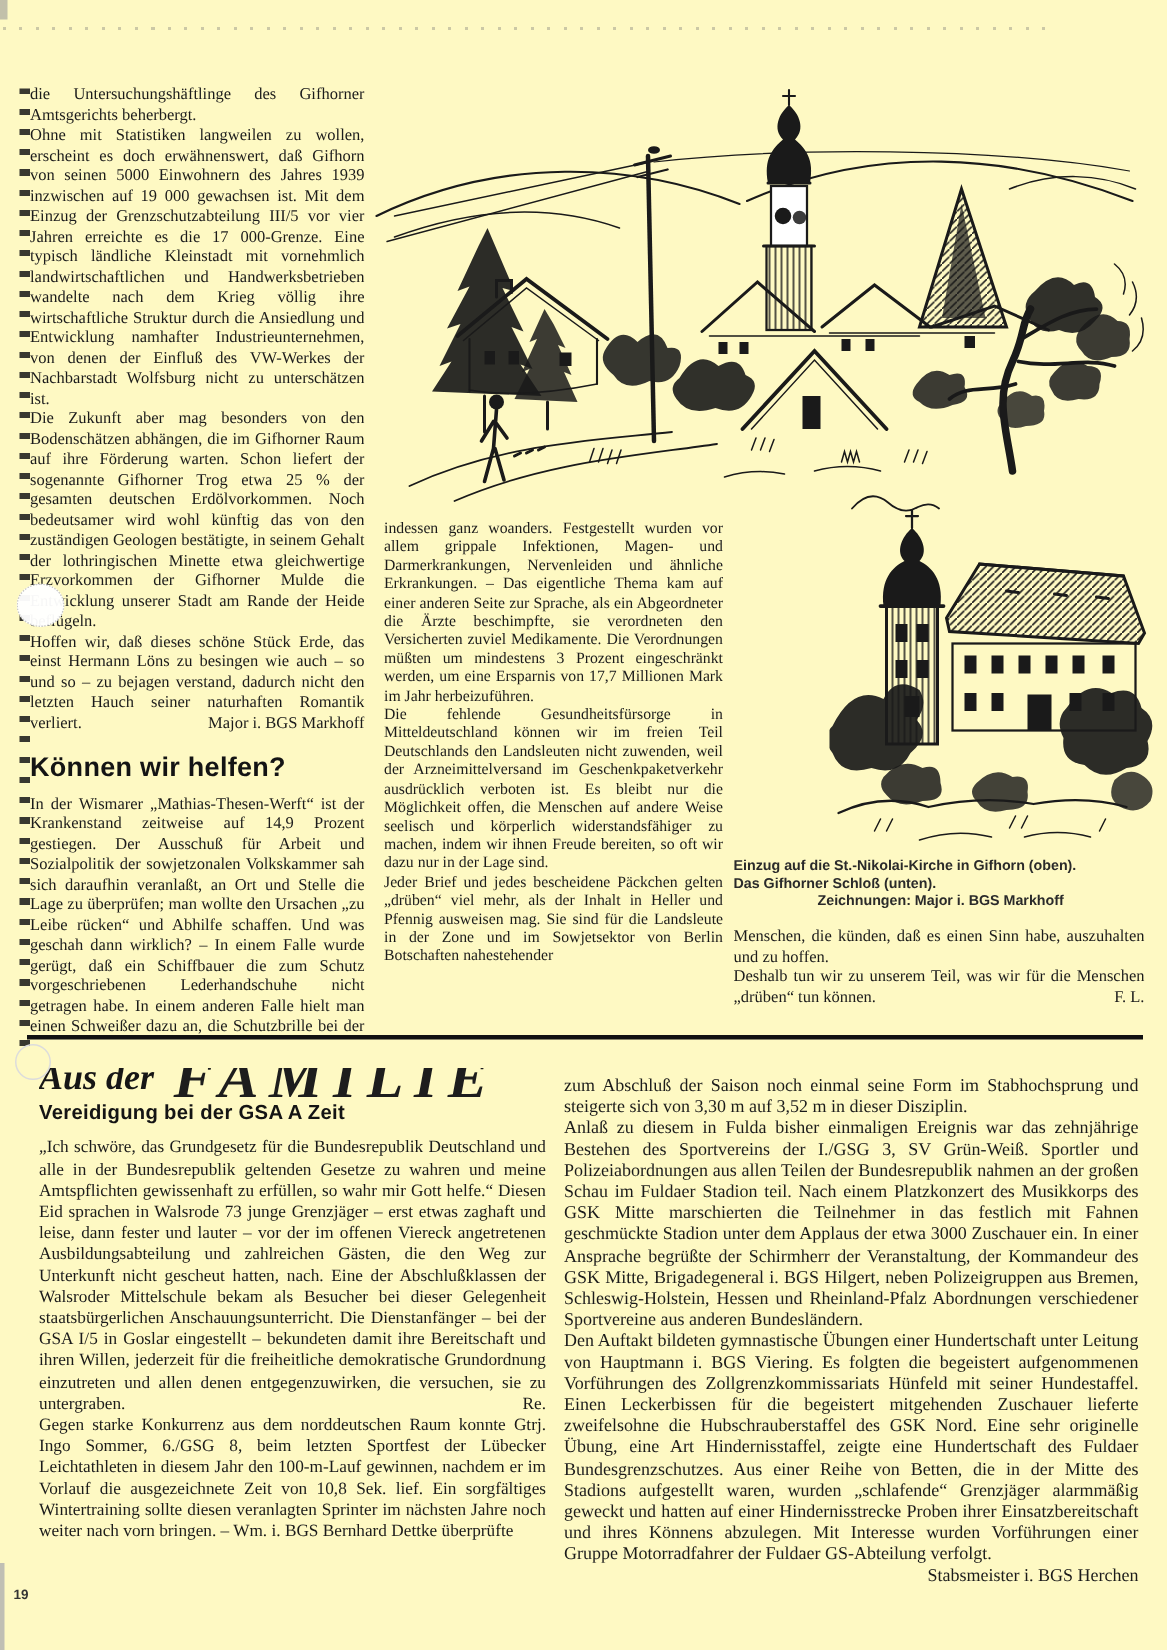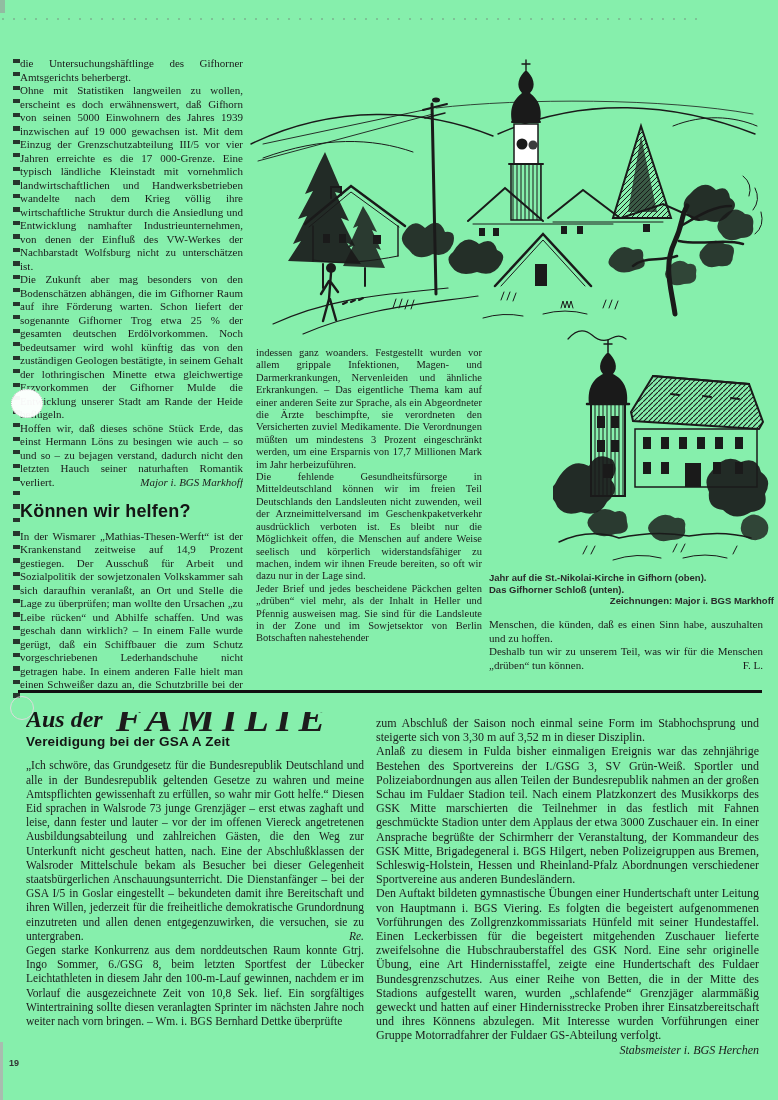--- a/index.html
+++ b/index.html
@@ -1,16 +1,16 @@
 <!DOCTYPE html>
 <html lang="de"><head>
 <meta charset="utf-8">
 <style>
   html,body{margin:0;padding:0;background:#ffffff;}
-  .page{position:relative;width:778px;height:1100px;background:#86efac;overflow:hidden;
+  .page{position:relative;width:778px;height:1100px;background:#fef9c3;overflow:hidden;
         font-family:"Liberation Serif",serif;color:#1b1b1b;}
   
   .ticks{position:absolute;left:13px;top:59px;width:7px;height:645px;
          background:repeating-linear-gradient(to bottom,#161616 0 4px,transparent 4px 13.5px);
          opacity:.85;}
   .noise-top{position:absolute;top:18px;left:2px;width:700px;height:2px;
          background:repeating-linear-gradient(to right,rgba(110,110,110,.35) 0 2px,transparent 2px 11px);}
   .corner-mark{position:absolute;top:0;left:0;width:5px;height:13px;background:#9a9a9a;opacity:.6;}
   .edge-gray{position:absolute;left:0;top:1042px;width:3px;height:58px;background:#b0b0b0;opacity:.8;}
   .blemish{position:absolute;left:11px;top:389px;width:30px;height:27px;border-radius:50%;
@@ -19,26 +19,26 @@
          border:1px solid #dcdcdc;z-index:5;}
   
   .abs{position:absolute;}
   .col{text-align:justify;hyphens:auto;overflow:hidden;}
   .col p{margin:0;}
   .col-left{left:20px;top:57px;width:223px;height:633px;font-size:11px;line-height:13.5px;}
   .col-mid{left:256px;top:347px;width:226px;height:322px;font-size:10.5px;line-height:12.4px;}
   .col-rightend{left:489px;top:618px;width:274px;height:64px;font-size:11px;line-height:13.6px;}
   h2.section-h{font-family:"Liberation Sans",sans-serif;font-weight:700;font-size:18px;
          letter-spacing:.2px;margin:16px 0 11px 0;color:#141414;}
-  .sig{float:right;font-style:italic;}
+  .sig{float:right;}
   .sig.roman{font-style:normal;}
   
   .caption{left:489px;top:572px;width:285px;font-family:"Liberation Sans",sans-serif;
          font-weight:700;font-size:9.5px;line-height:11.5px;color:#2a2a2a;}
-  .caption .indent{margin-left:56px;text-align:right;}
+  .caption .indent{margin-left:56px;}
   
   .divider{left:18px;top:690px;width:744px;height:2.5px;background:#111;}
   
   .family-left{left:26px;top:712px;width:338px;font-size:11.5px;line-height:14.2px;}
   .family-right{left:376px;top:716px;width:383px;font-size:12px;line-height:14.2px;}
   .masthead{display:flex;align-items:flex-end;margin:0 0 6px 0;white-space:nowrap;}
   .masthead .prefix{font-style:italic;font-weight:700;font-size:24px;margin-right:13px;color:#161616;}
   .masthead .title{font-weight:700;font-size:40px;letter-spacing:7px;color:#1d1d1d;
          transform:scaleY(.95);display:inline-block;font-style:italic;}
   h3.art-h{font-family:"Liberation Sans",sans-serif;font-weight:700;font-size:13.5px;
@@ -216,21 +216,21 @@
         <path d="M36,186 q12,-14 26,-6 q12,-4 12,10 q4,12 -12,12 q-16,6 -24,-4 q-6,-6 -2,-12 Z" fill="#1a1a1a" stroke="none" opacity=".85"></path>
         <path d="M98,190 q12,-12 24,-4 q12,-2 10,10 q2,12 -14,12 q-14,4 -20,-6 q-6,-6 0,-12 Z" fill="#1a1a1a" stroke="none" opacity=".82"></path>
         <path d="M6,210 q30,-14 60,-4 q36,-8 70,-2 q34,-6 62,2" stroke-width="1.5"></path>
         <path d="M30,222 l4,-8 M38,222 l4,-8 M120,220 l4,-8 M128,220 l4,-8 M180,222 l4,-8" stroke-width="1"></path>
         <path d="M60,228 q24,-8 48,-2 M130,226 q22,-6 44,0" stroke-width="1"></path>
       </g>
     </svg>
   </figure>
 
   <div class="abs caption">
-    <div>Jahr auf die St.-Nikolai-Kirche in Gifhorn (oben).</div>
+    <div>Einzug auf die St.-Nikolai-Kirche in Gifhorn (oben).</div>
     <div>Das Gifhorner Schloß (unten).</div>
     <div class="indent">Zeichnungen: Major i. BGS Markhoff</div>
   </div>
 
   <div class="abs col col-rightend">
     <p>Menschen, die künden, daß es einen Sinn habe, auszuhalten und zu hoffen.</p>
     <p><span>Deshalb tun wir zu unserem Teil, was wir für die Menschen „drüben“ tun können.</span> <span class="sig roman">F. L.</span></p>
   </div>
 
   <div class="abs divider"></div>

